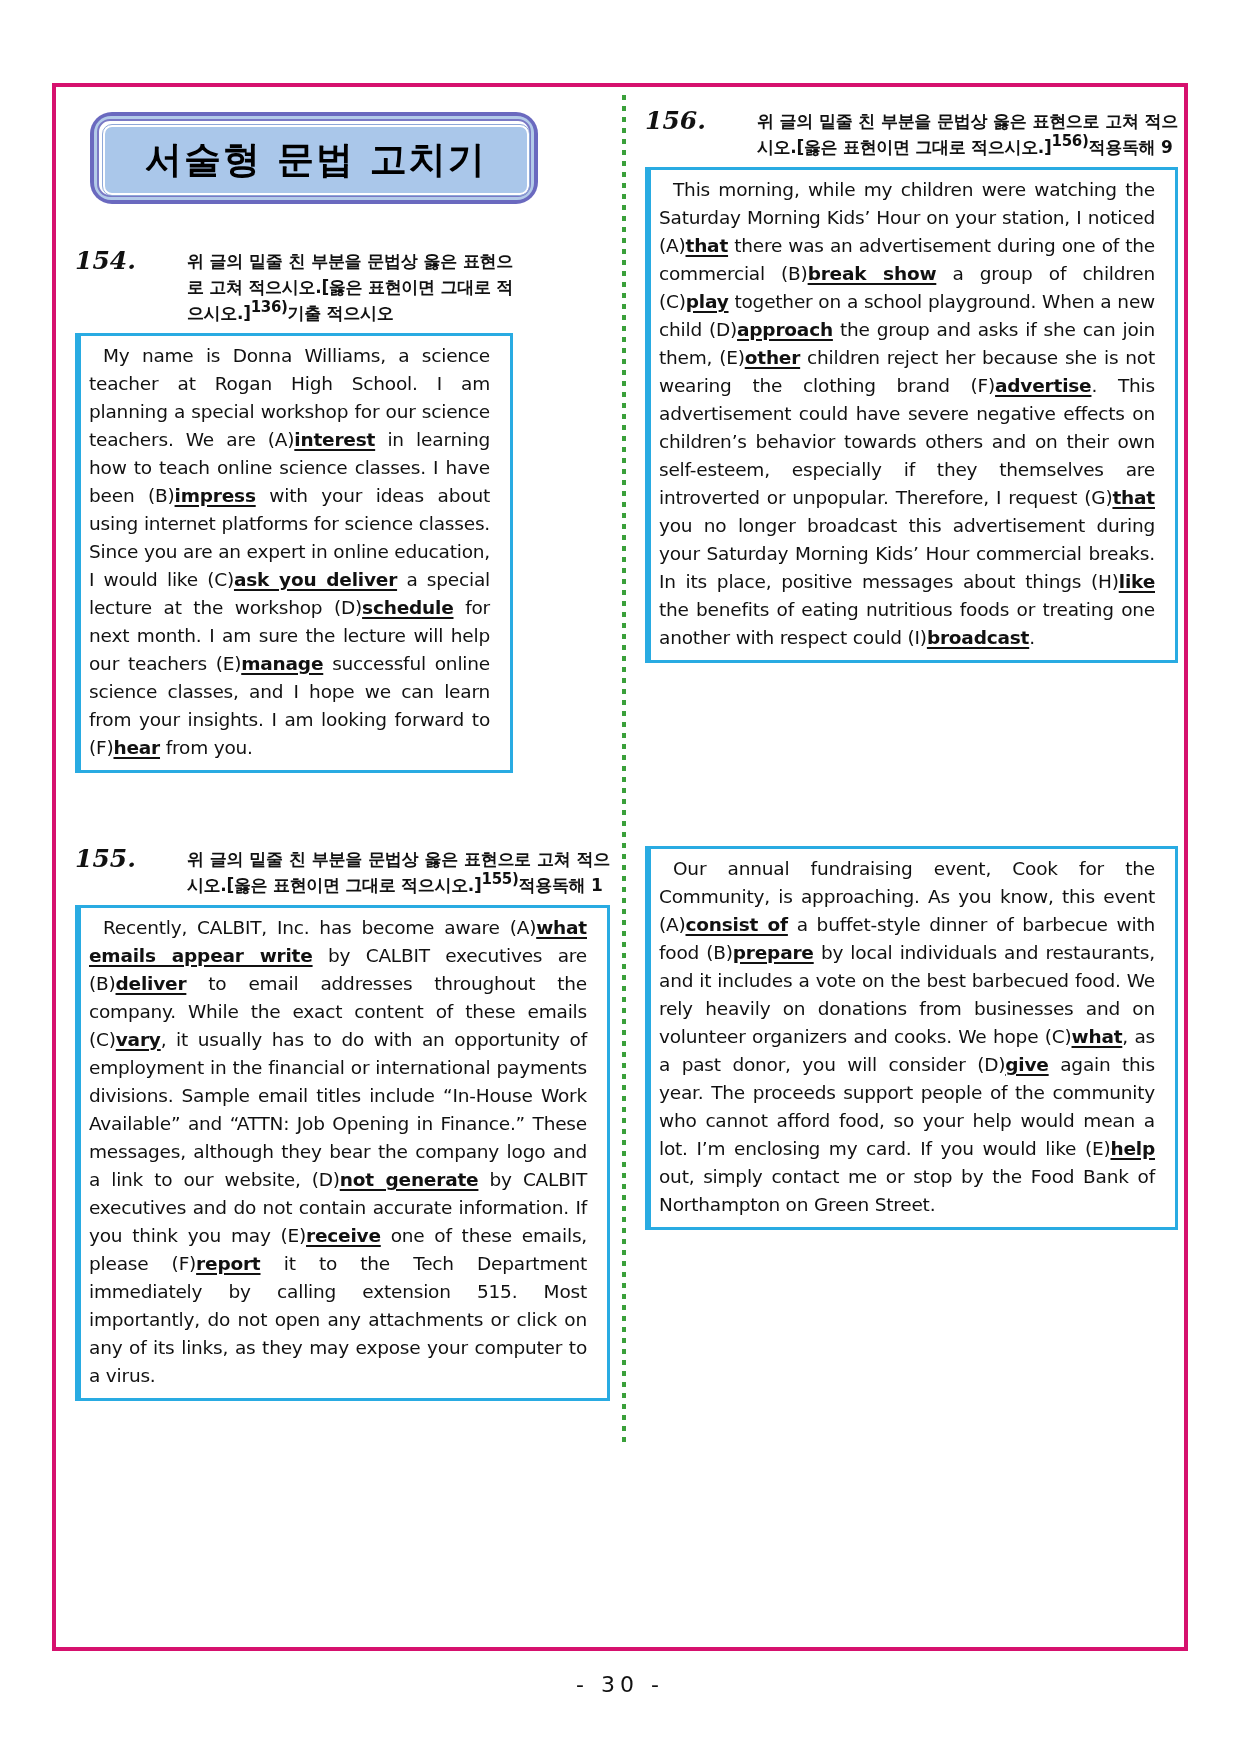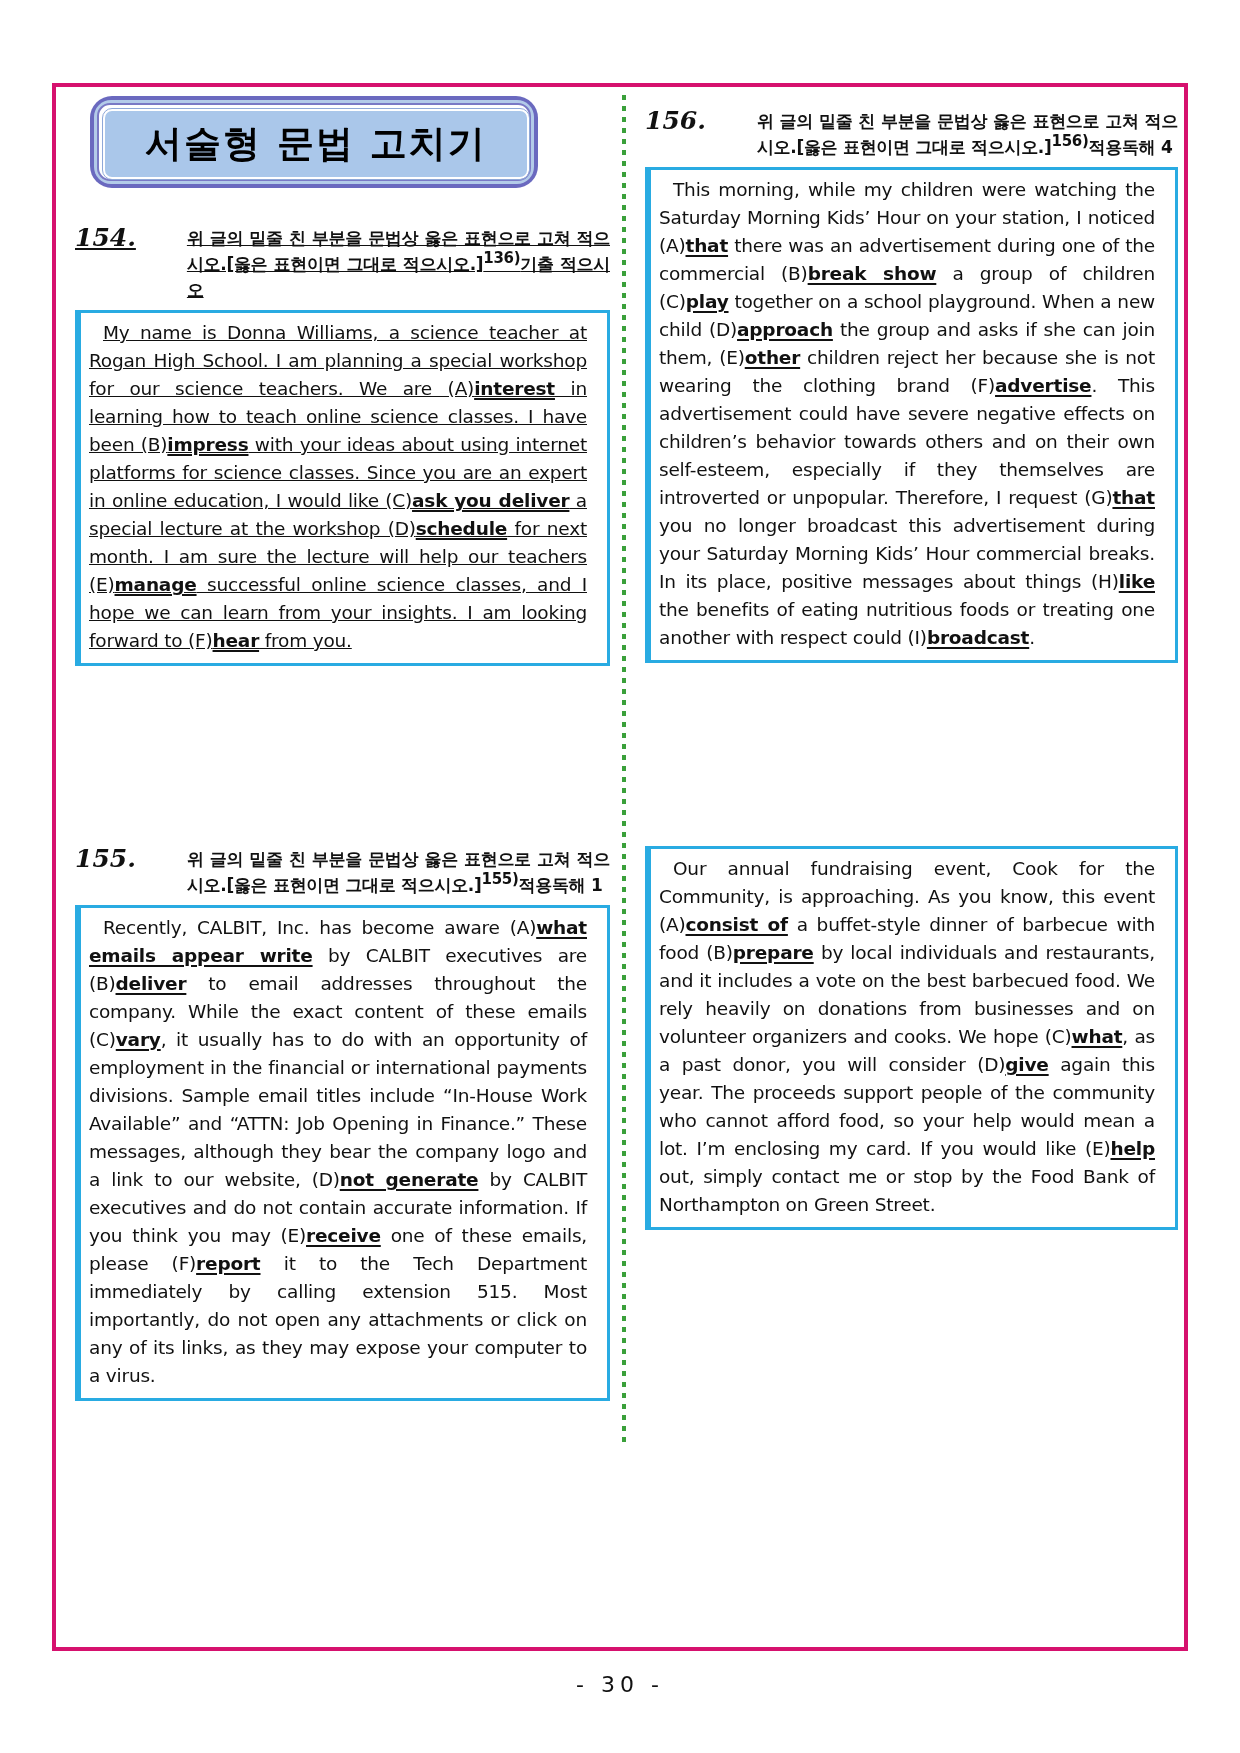--- a/index.html
+++ b/index.html
@@ -17,21 +17,21 @@
     border:4px solid #d6116e;
   }
   
   .divider{
     position:absolute;left:622px;top:95px;
     width:4px;height:1352px;
     background:repeating-linear-gradient(to bottom,#3aa03a 0 5px,transparent 5px 11px);
   }
   
   .title-outer{
-    position:absolute;left:90px;top:96px;width:448px;height:92px;
+    position:absolute;left:90px;top:112px;width:448px;height:92px;
     background:#6a69bf;border-radius:22px;padding:4px;box-sizing:border-box;
   }
   .title-mid{
     width:100%;height:100%;background:#b3cbe9;border-radius:17px;
     padding:3px;box-sizing:border-box;
   }
   .title-white{
     width:100%;height:100%;background:#ffffff;border:2px solid #7a79c5;
     border-radius:13px;padding:4px;box-sizing:border-box;
   }
@@ -39,21 +39,21 @@
     width:100%;height:100%;background:#aac7ea;border:2px solid #ffffff;
     outline:1px solid #8fa8d8;
     border-radius:9px;display:flex;align-items:center;justify-content:center;
   }
   .title-text{
     font-size:37px;font-weight:bold;color:#000;
     letter-spacing:2px;white-space:nowrap;
   }
   
   .prob{position:absolute;}
-  .prob-154{left:75px;top:225px;width:535px;text-decoration:underline;}
+  .prob-154{left:75px;top:248px;width:438px;}
   .prob-155{left:75px;top:846px;width:535px;}
   .prob-156{left:645px;top:108px;width:533px;}
   .prob-157{left:645px;top:846px;width:533px;}
   .prob-head{display:flex;align-items:flex-start;margin-bottom:7px;gap:44px;}
   .prob-num{
     font-family:"DejaVu Serif","Liberation Serif",serif;
     font-style:italic;font-weight:bold;font-size:25px;
     line-height:26px;margin-right:7px;white-space:nowrap;
   }
   .prob-instr{
@@ -116,21 +116,21 @@
     <div class="prob-instr"><span>위 글의 밑줄 친 부분을 문법상 옳은 표현으로 고쳐 적으시오.[옳은 표현이면 그대로 적으시오.]</span><sup>155)</sup><span>적용독해 1</span></div>
   </div>
   <div class="passage-box">
     <p class="passage"><span>Recently, CALBIT, Inc. has become aware (A)</span><span class="hl">what emails appear write</span><span> by CALBIT executives are (B)</span><span class="hl">deliver</span><span> to email addresses throughout the company. While the exact content of these emails (C)</span><span class="hl">vary</span><span>, it usually has to do with an opportunity of employment in the financial or international payments divisions. Sample email titles include “In-House Work Available” and “ATTN: Job Opening in Finance.” These messages, although they bear the company logo and a link to our website, (D)</span><span class="hl">not generate</span><span> by CALBIT executives and do not contain accurate information. If you think you may (E)</span><span class="hl">receive</span><span> one of these emails, please (F)</span><span class="hl">report</span><span> it to the Tech Department immediately by calling extension 515. Most importantly, do not open any attachments or click on any of its links, as they may expose your computer to a virus.</span></p>
   </div>
 </div>
 
 <div class="prob prob-156">
   <div class="prob-head">
     <span class="prob-num">156.</span>
-    <div class="prob-instr"><span>위 글의 밑줄 친 부분을 문법상 옳은 표현으로 고쳐 적으시오.[옳은 표현이면 그대로 적으시오.]</span><sup>156)</sup><span>적용독해 4</span></div>
+    <div class="prob-instr"><span>위 글의 밑줄 친 부분을 문법상 옳은 표현으로 고쳐 적으시오.[옳은 표현이면 그대로 적으시오.]</span><sup>156)</sup><span>적용독해 9</span></div>
   </div>
   <div class="passage-box">
     <p class="passage"><span>This morning, while my children were watching the Saturday Morning Kids’ Hour on your station, I noticed (A)</span><span class="hl">that</span><span> there was an advertisement during one of the commercial (B)</span><span class="hl">break show</span><span> a group of children (C)</span><span class="hl">play</span><span> together on a school playground. When a new child (D)</span><span class="hl">approach</span><span> the group and asks if she can join them, (E)</span><span class="hl">other</span><span> children reject her because she is not wearing the clothing brand (F)</span><span class="hl">advertise</span><span>. This advertisement could have severe negative effects on children’s behavior towards others and on their own self-esteem, especially if they themselves are introverted or unpopular. Therefore, I request (G)</span><span class="hl">that</span><span> you no longer broadcast this advertisement during your Saturday Morning Kids’ Hour commercial breaks. In its place, positive messages about things (H)</span><span class="hl">like</span><span> the benefits of eating nutritious foods or treating one another with respect could (I)</span><span class="hl">broadcast</span><span>.</span></p>
   </div>
 </div>
 
 <div class="prob prob-157">
   <div class="passage-box">
     <p class="passage"><span>Our annual fundraising event, Cook for the Community, is approaching. As you know, this event (A)</span><span class="hl">consist of</span><span> a buffet-style dinner of barbecue with food (B)</span><span class="hl">prepare</span><span> by local individuals and restaurants, and it includes a vote on the best barbecued food. We rely heavily on donations from businesses and on volunteer organizers and cooks. We hope (C)</span><span class="hl">what</span><span>, as a past donor, you will consider (D)</span><span class="hl">give</span><span> again this year. The proceeds support people of the community who cannot afford food, so your help would mean a lot. I’m enclosing my card. If you would like (E)</span><span class="hl">help</span><span> out, simply contact me or stop by the Food Bank of Northampton on Green Street.</span></p>
   </div>

